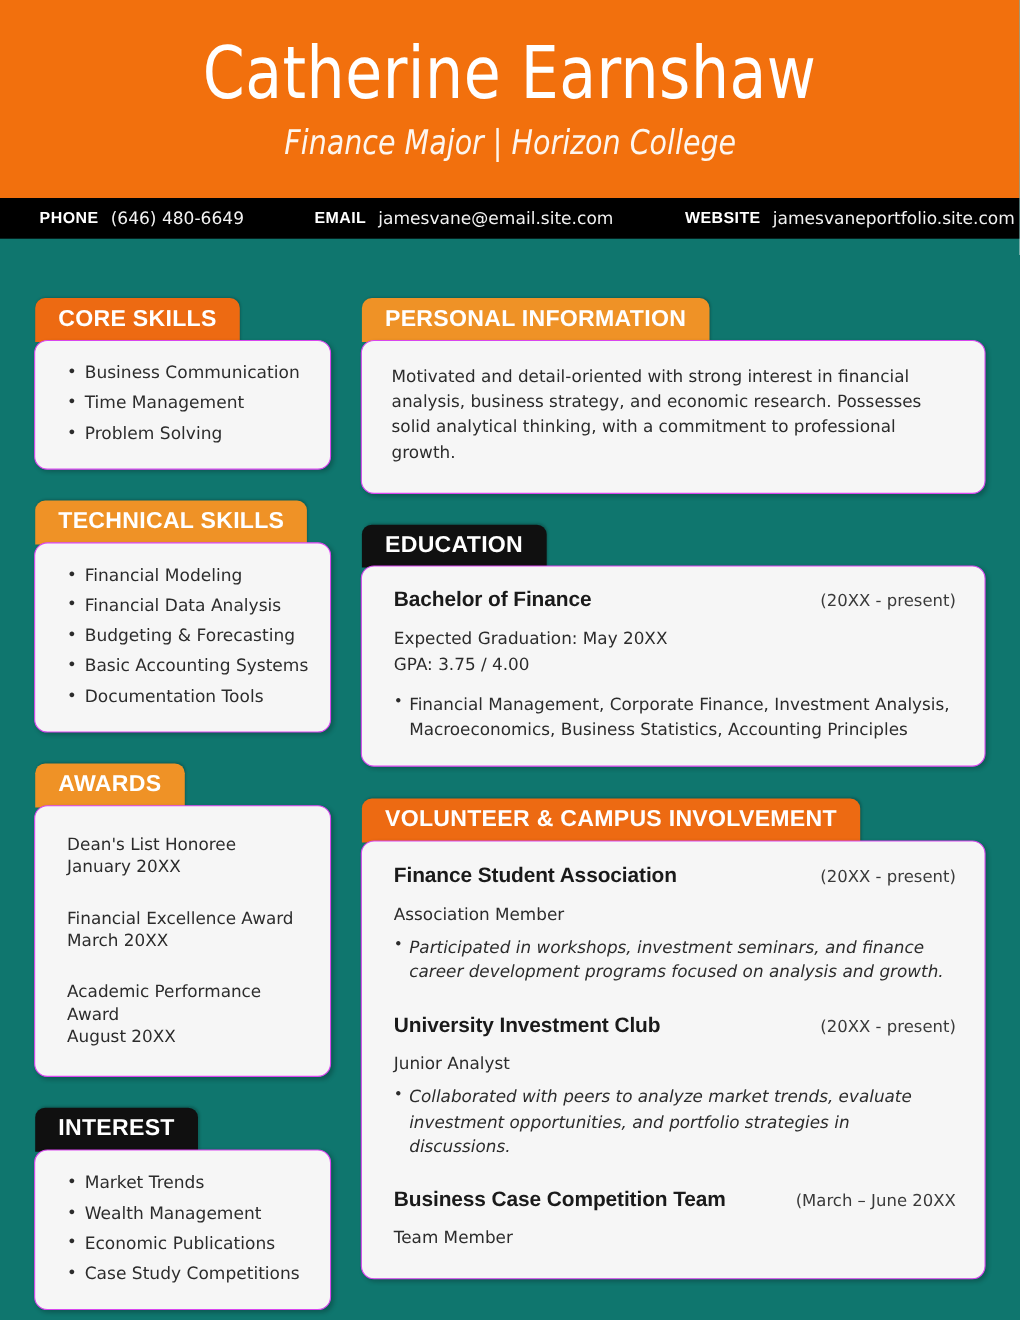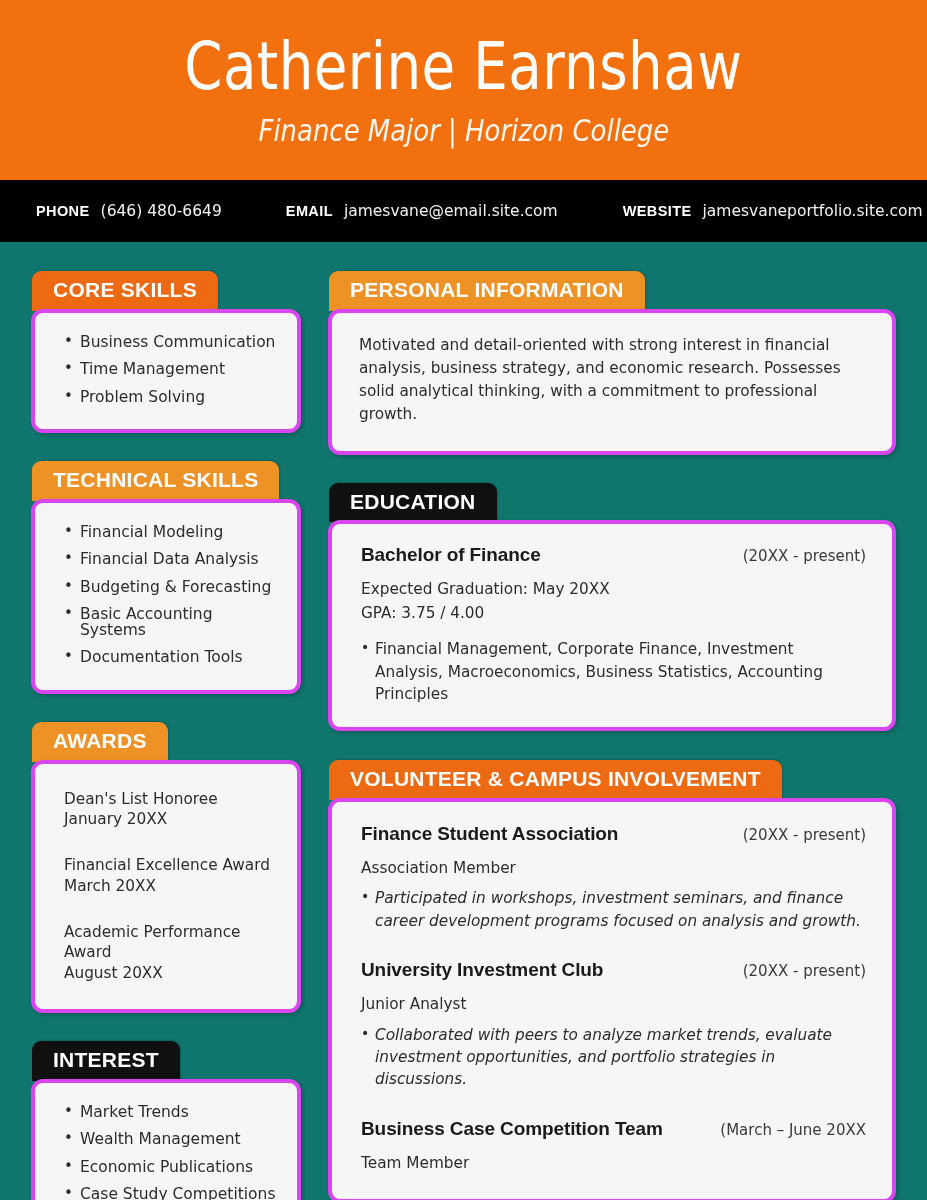--- a/index.html
+++ b/index.html
@@ -24,21 +24,21 @@
   }
   .subtitle {
     font-family: "DejaVu Sans Condensed", "Liberation Sans Narrow", "Liberation Sans", sans-serif;
     font-size: 31px; font-style: italic; font-weight: 400; color: #fdf6ef;
     margin-top: 10px; white-space: nowrap;
     transform: scaleX(0.93); transform-origin: center;
   }
 
   
   .contactbar {
-    position: absolute; left: 0; top: 180px; width: 927px; height: 62px;
+    position: absolute; left: 0; top: 180px; width: 927px; height: 37px;
     background: #000000; color: #ffffff;
     display: flex; align-items: center; padding-left: 36px;
   }
   .c-label {
     font-family: "Liberation Sans", sans-serif;
     font-size: 14.5px; font-weight: 700; letter-spacing: 0.4px;
   }
   .c-value {
     font-family: "DejaVu Sans", sans-serif;
     font-size: 15.5px; font-weight: 400; color: #f2f2f2; margin-left: 11px;
@@ -64,21 +64,21 @@
     margin-left: 1px;
     box-shadow: 1px -1px 2px rgba(0,0,0,0.18);
   }
   .tab.orange-dark  { background: #ED6A12; }
   .tab.orange-light { background: #EF9226; }
   .tab.black        { background: #101010; }
 
   .card {
     position: relative; z-index: 3;
     background: #f6f6f6;
-    border: 4px solid #d946ef;
+    border: 1px solid #d946ef;
     border-radius: 12px;
     margin-top: -2px;
     box-shadow: 2px 2px 4px rgba(0,0,0,0.22);
   }
 
   
   ul.bullets { list-style: none; margin: 0; padding: 0; }
   ul.bullets li {
     position: relative; padding-left: 19px;
     font-family: "DejaVu Sans", sans-serif;

